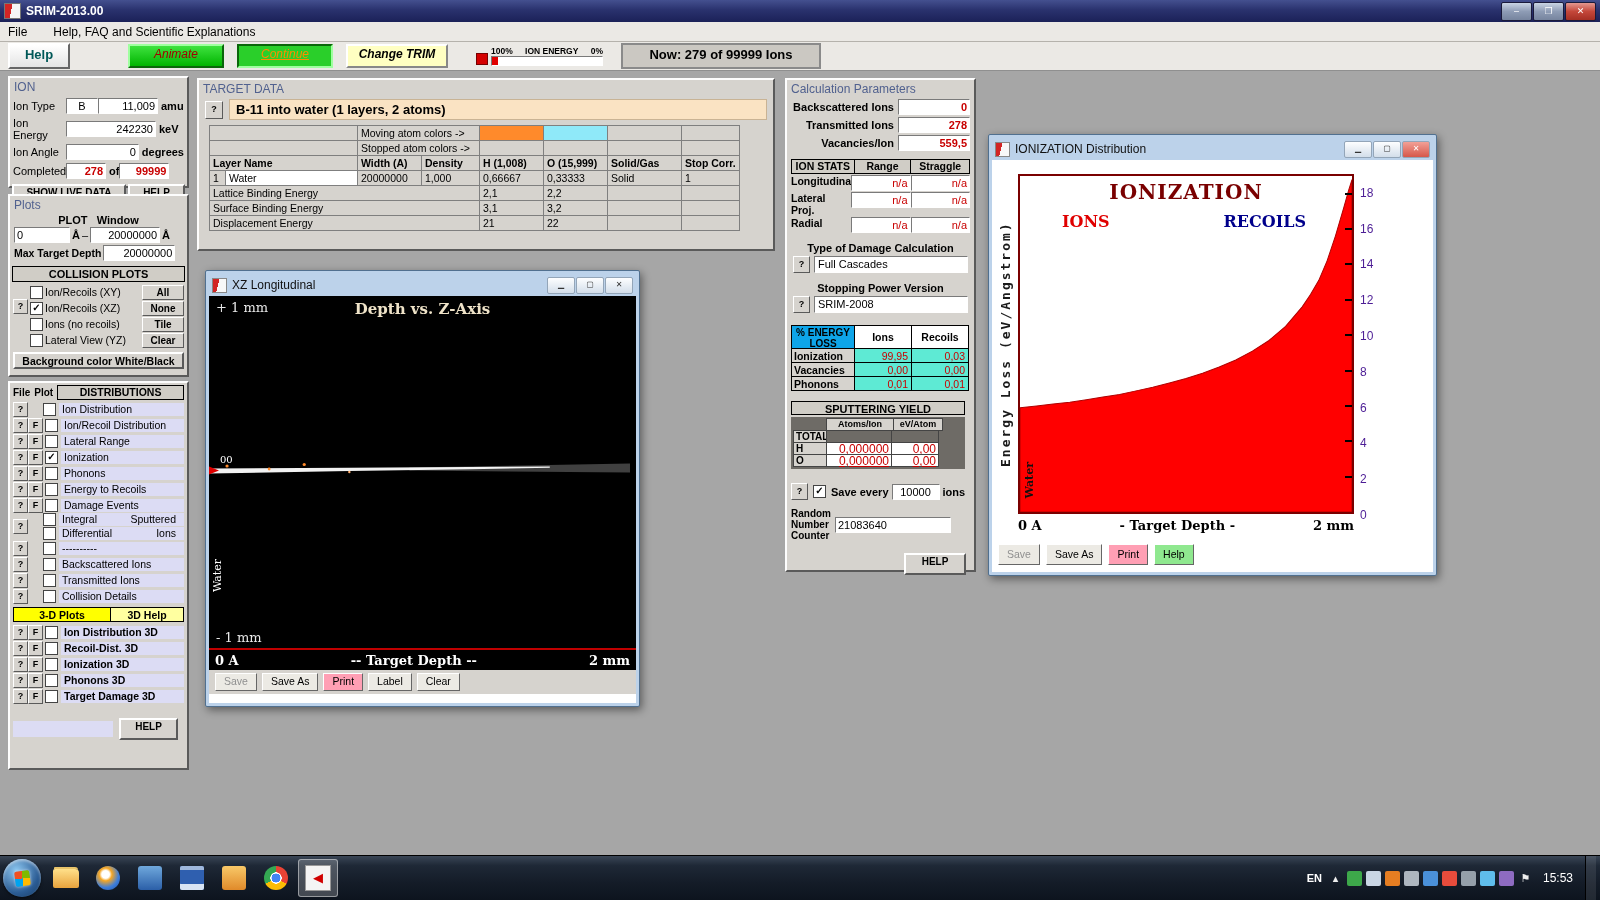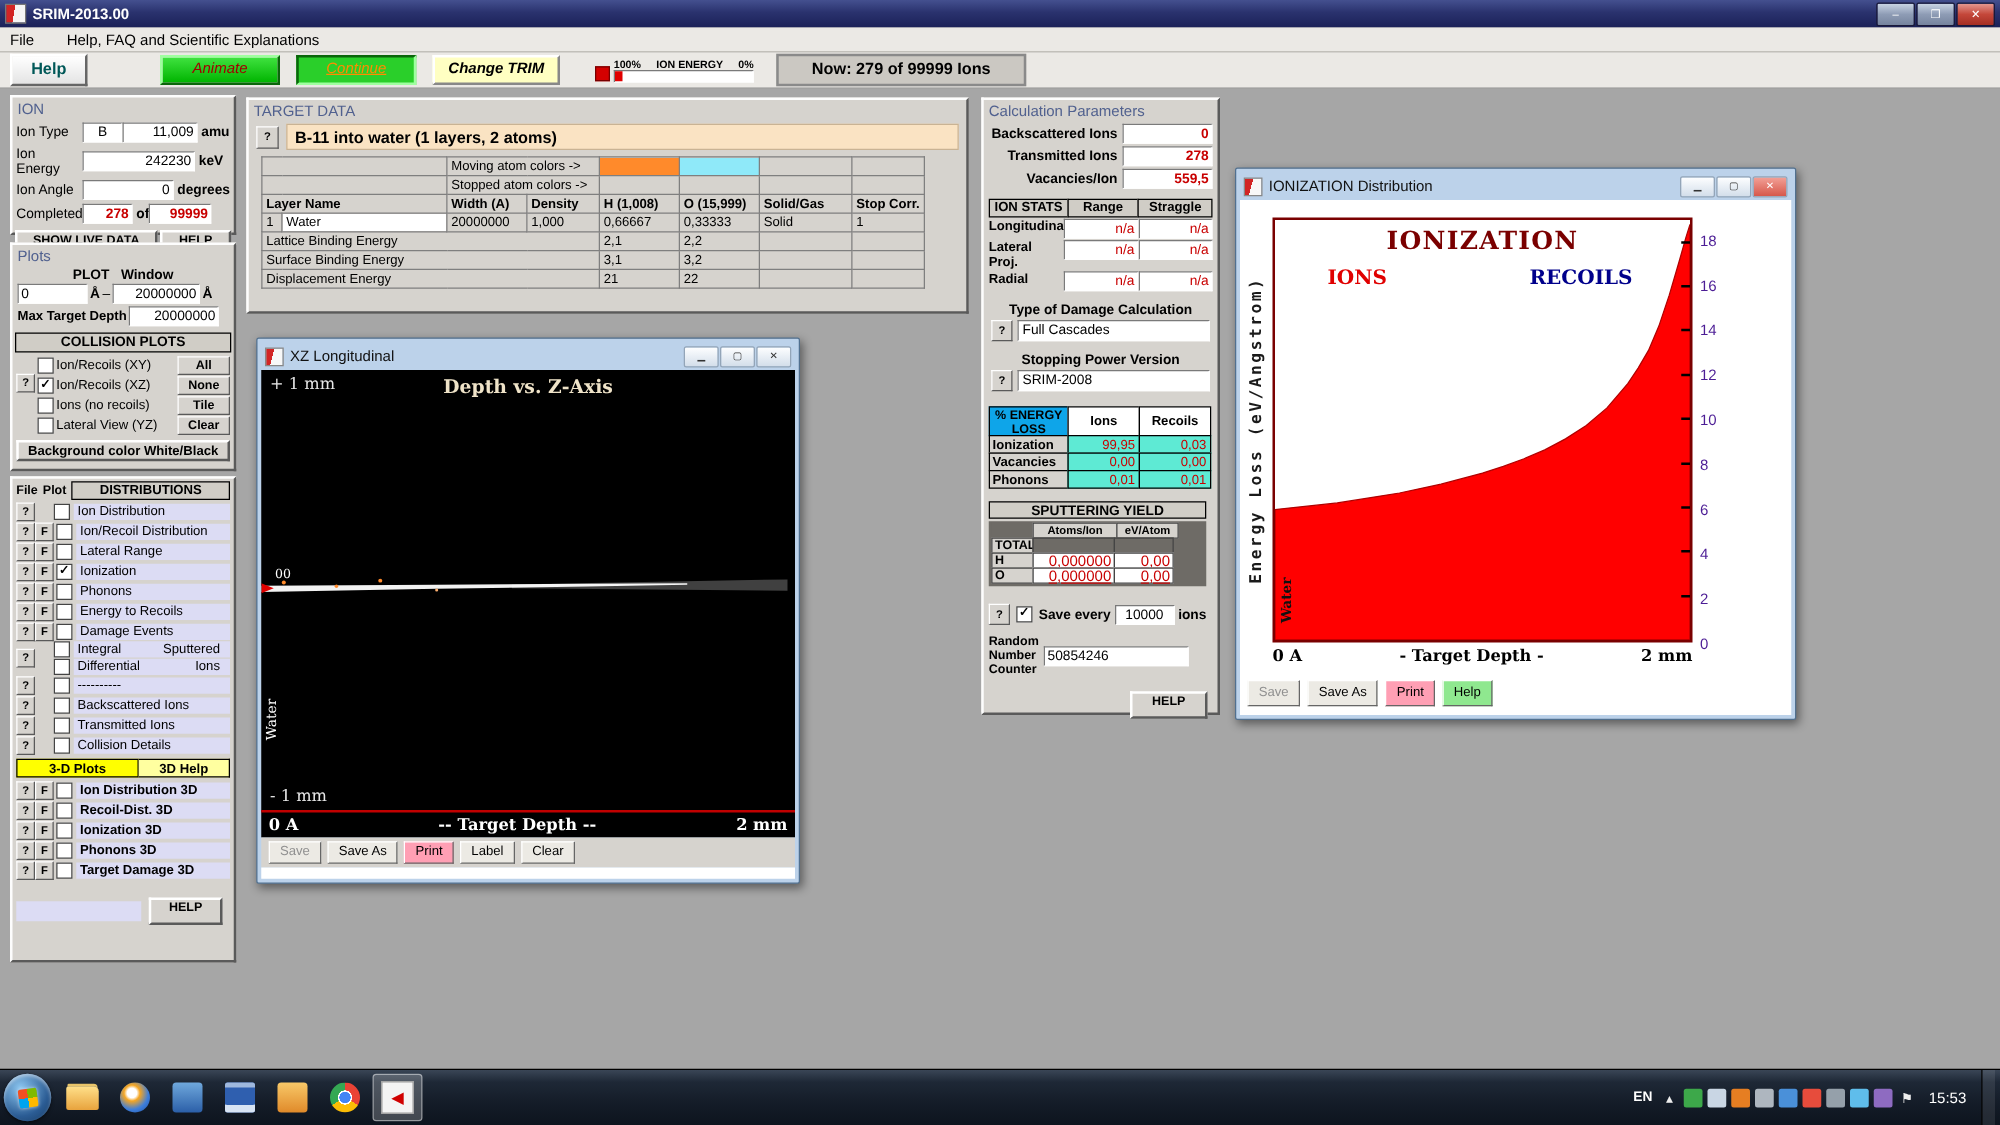--- a/index.html
+++ b/index.html
@@ -653,21 +653,21 @@
     <span class="b">Save every</span>
     <span class="vbox ta-c w42">10000</span>
     <span class="b">ions</span>
   </div>
   <div class="rand-row">
     <div class="rand-labels">
       <div>Random</div>
       <div>Number</div>
       <div>Counter</div>
     </div>
-    <span class="vbox w110" style="align-self:center;">50854246</span>
+    <span class="vbox w110" style="align-self:center;">21083640</span>
   </div>
   <span class="btn3d calc-help">HELP</span>
 </div>
 
 <div class="win ion-win">
   <div class="win-title">
     <span class="win-ico"></span>
     <span class="win-title-text">IONIZATION Distribution</span>
     <div class="win-btns">
       <span class="win-btn">▁</span>

